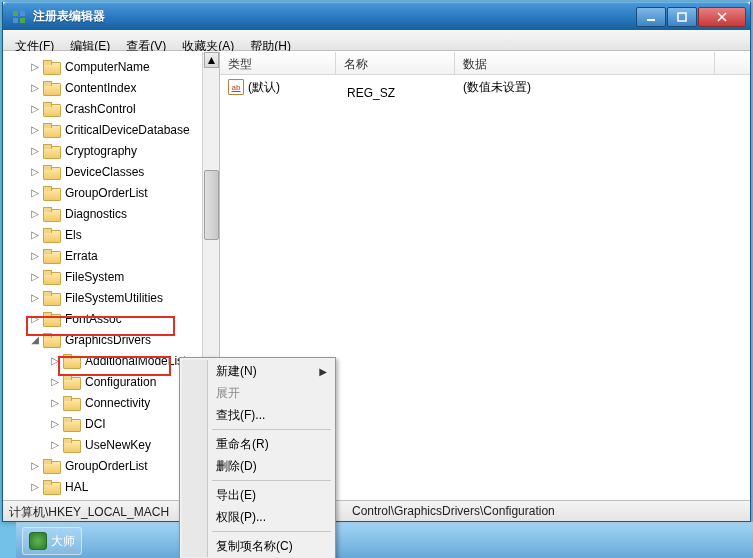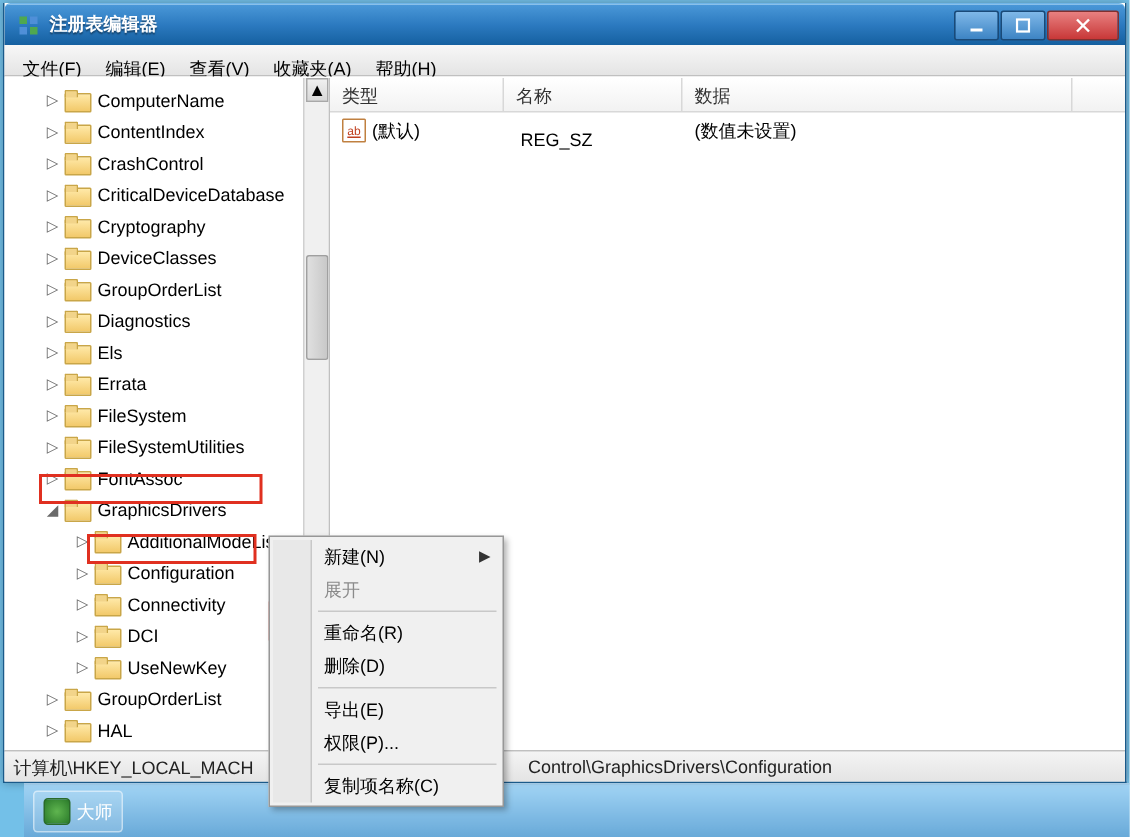--- a/index.html
+++ b/index.html
@@ -293,20 +293,23 @@
 
 <div class="ctxmenu">
   <div class="gutter"></div>
   <div class="citem">
       <span>新建(N)</span>
       <span class="arrow">▶</span>
     </div>
   <div class="citem dis">
       <span>展开</span>
     </div>
+  <div class="citem">
+      <span>查找(F)...</span>
+    </div>
   <div class="sep"></div>
   <div class="citem">
       <span>重命名(R)</span>
     </div>
   <div class="citem">
       <span>删除(D)</span>
     </div>
   <div class="sep"></div>
   <div class="citem">
       <span>导出(E)</span>

